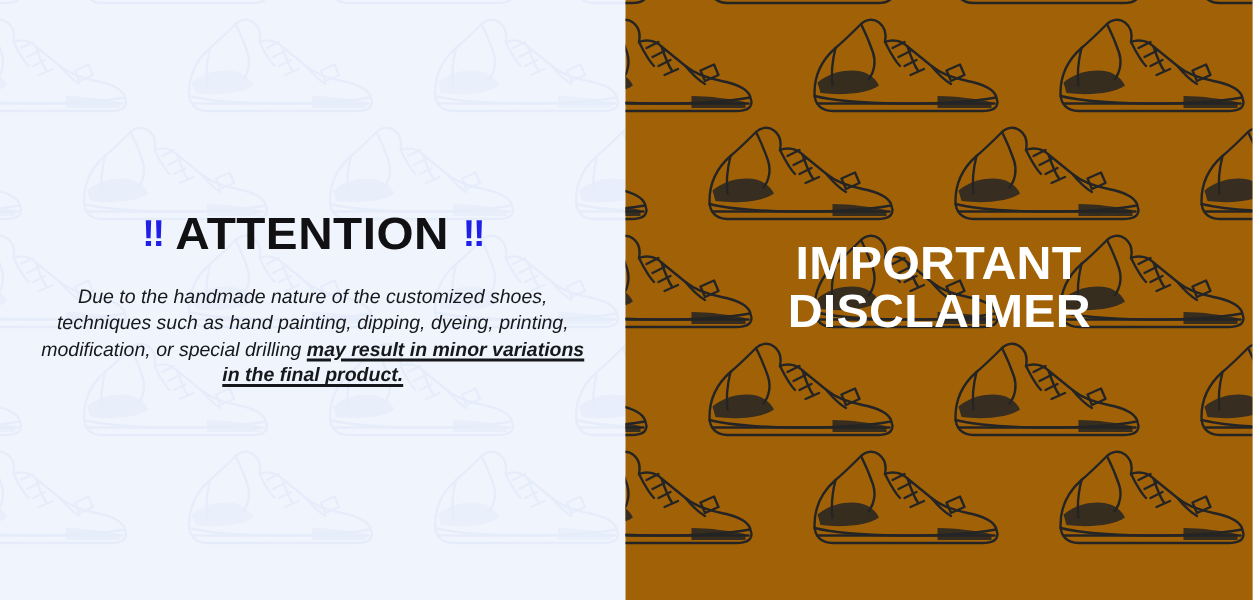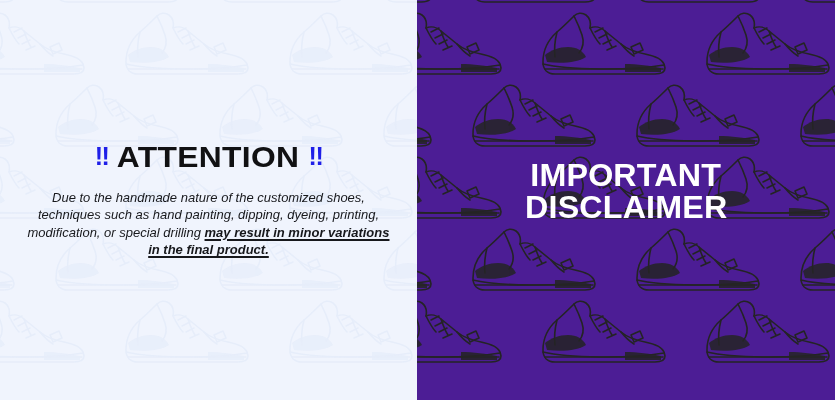--- a/index.html
+++ b/index.html
@@ -25,21 +25,21 @@
     justify-content: center;
   }
 
   .panel--light {
     width: 417px;
     background: #f0f4fd;
   }
 
   .panel--dark {
     width: 418px;
-    background: #4c1d95;
+    background: #a16207;
   }
 
   
   .pattern {
     position: absolute;
     inset: -40px -40px -40px -40px;
     pointer-events: none;
     z-index: 0;
   }
   .pattern-row {

